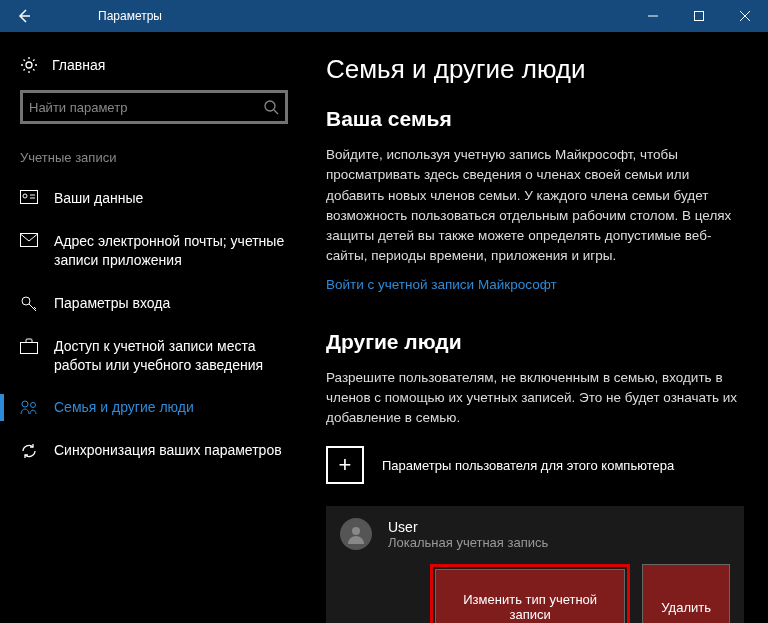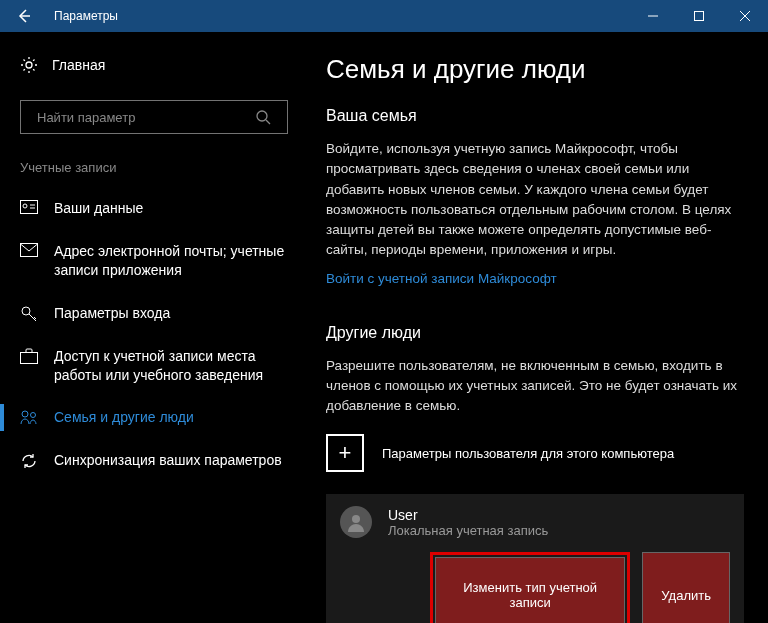--- a/index.html
+++ b/index.html
@@ -5,21 +5,21 @@
   * { box-sizing: border-box; margin: 0; padding: 0; }
   body {
     width: 768px; height: 623px;
     background: #000; color: #fff;
     font-family: "Segoe UI", Arial, sans-serif;
     font-size: 13px; overflow: hidden;
     position: relative;
   }
   .titlebar {
     height: 32px; background: #174a7c;
-    display: flex; align-items: center;
+    display: flex; align-items: center; gap: 44px;
   }
   .back-btn {
     width: 48px; height: 32px;
     display: flex; align-items: center; justify-content: center;
     cursor: pointer;
   }
   .title-text { font-size: 12px; margin-left: 6px; color: #fff; }
   .win-controls { margin-left: auto; display: flex; }
   .win-btn {
     width: 46px; height: 32px;
@@ -33,24 +33,24 @@
     width: 308px; padding: 18px 0 0 0;
     flex-shrink: 0;
   }
   .home-row {
     display: flex; align-items: center;
     padding: 6px 20px 14px 20px; gap: 14px;
     cursor: pointer;
   }
   .home-row .lbl { font-size: 14px; }
   .search-box {
-    margin: 12px 20px 26px 20px;
-    border: 1px solid #737373; height: 34px;
+    margin: 2px 20px 26px 20px;
+    border: 3px solid #737373; height: 34px;
     display: flex; align-items: center;
-    padding: 0 16px;
+    padding: 0 6px;
   }
   .search-box input {
     flex: 1; background: transparent; border: none;
     color: #fff; font-size: 13px; outline: none;
   }
   .search-box input::placeholder { color: #888; }
   .section-header {
     color: #888; font-size: 13px;
     padding: 0 20px 12px 20px;
   }
@@ -65,21 +65,21 @@
   .nav-item.active { color: #2e8bd8; }
   .nav-item.active::before {
     content: ""; position: absolute; left: 0; top: 8px; bottom: 8px;
     width: 4px; background: #2e8bd8;
   }
   .main {
     flex: 1; padding: 22px 24px 0 18px;
     overflow: hidden;
   }
   .page-title { font-size: 26px; font-weight: 300; margin-bottom: 22px; }
-  .sub-title { font-size: 16px; font-weight: 400; margin-bottom: 14px; }
+  .sub-title { font-size: 21px; font-weight: 700; margin-bottom: 14px; }
   .para { font-size: 13.5px; line-height: 1.5; color: #ddd; margin-bottom: 10px; }
   .link { color: #2e8bd8; font-size: 13.5px; cursor: pointer; display: inline-block; margin-bottom: 28px; }
   .section-gap { margin-top: 10px; }
   .add-user-row {
     display: flex; align-items: center; gap: 18px;
     margin-top: 18px; margin-bottom: 22px; cursor: pointer;
   }
   .plus-box {
     width: 38px; height: 38px; border: 2px solid #fff;
     display: flex; align-items: center; justify-content: center;

